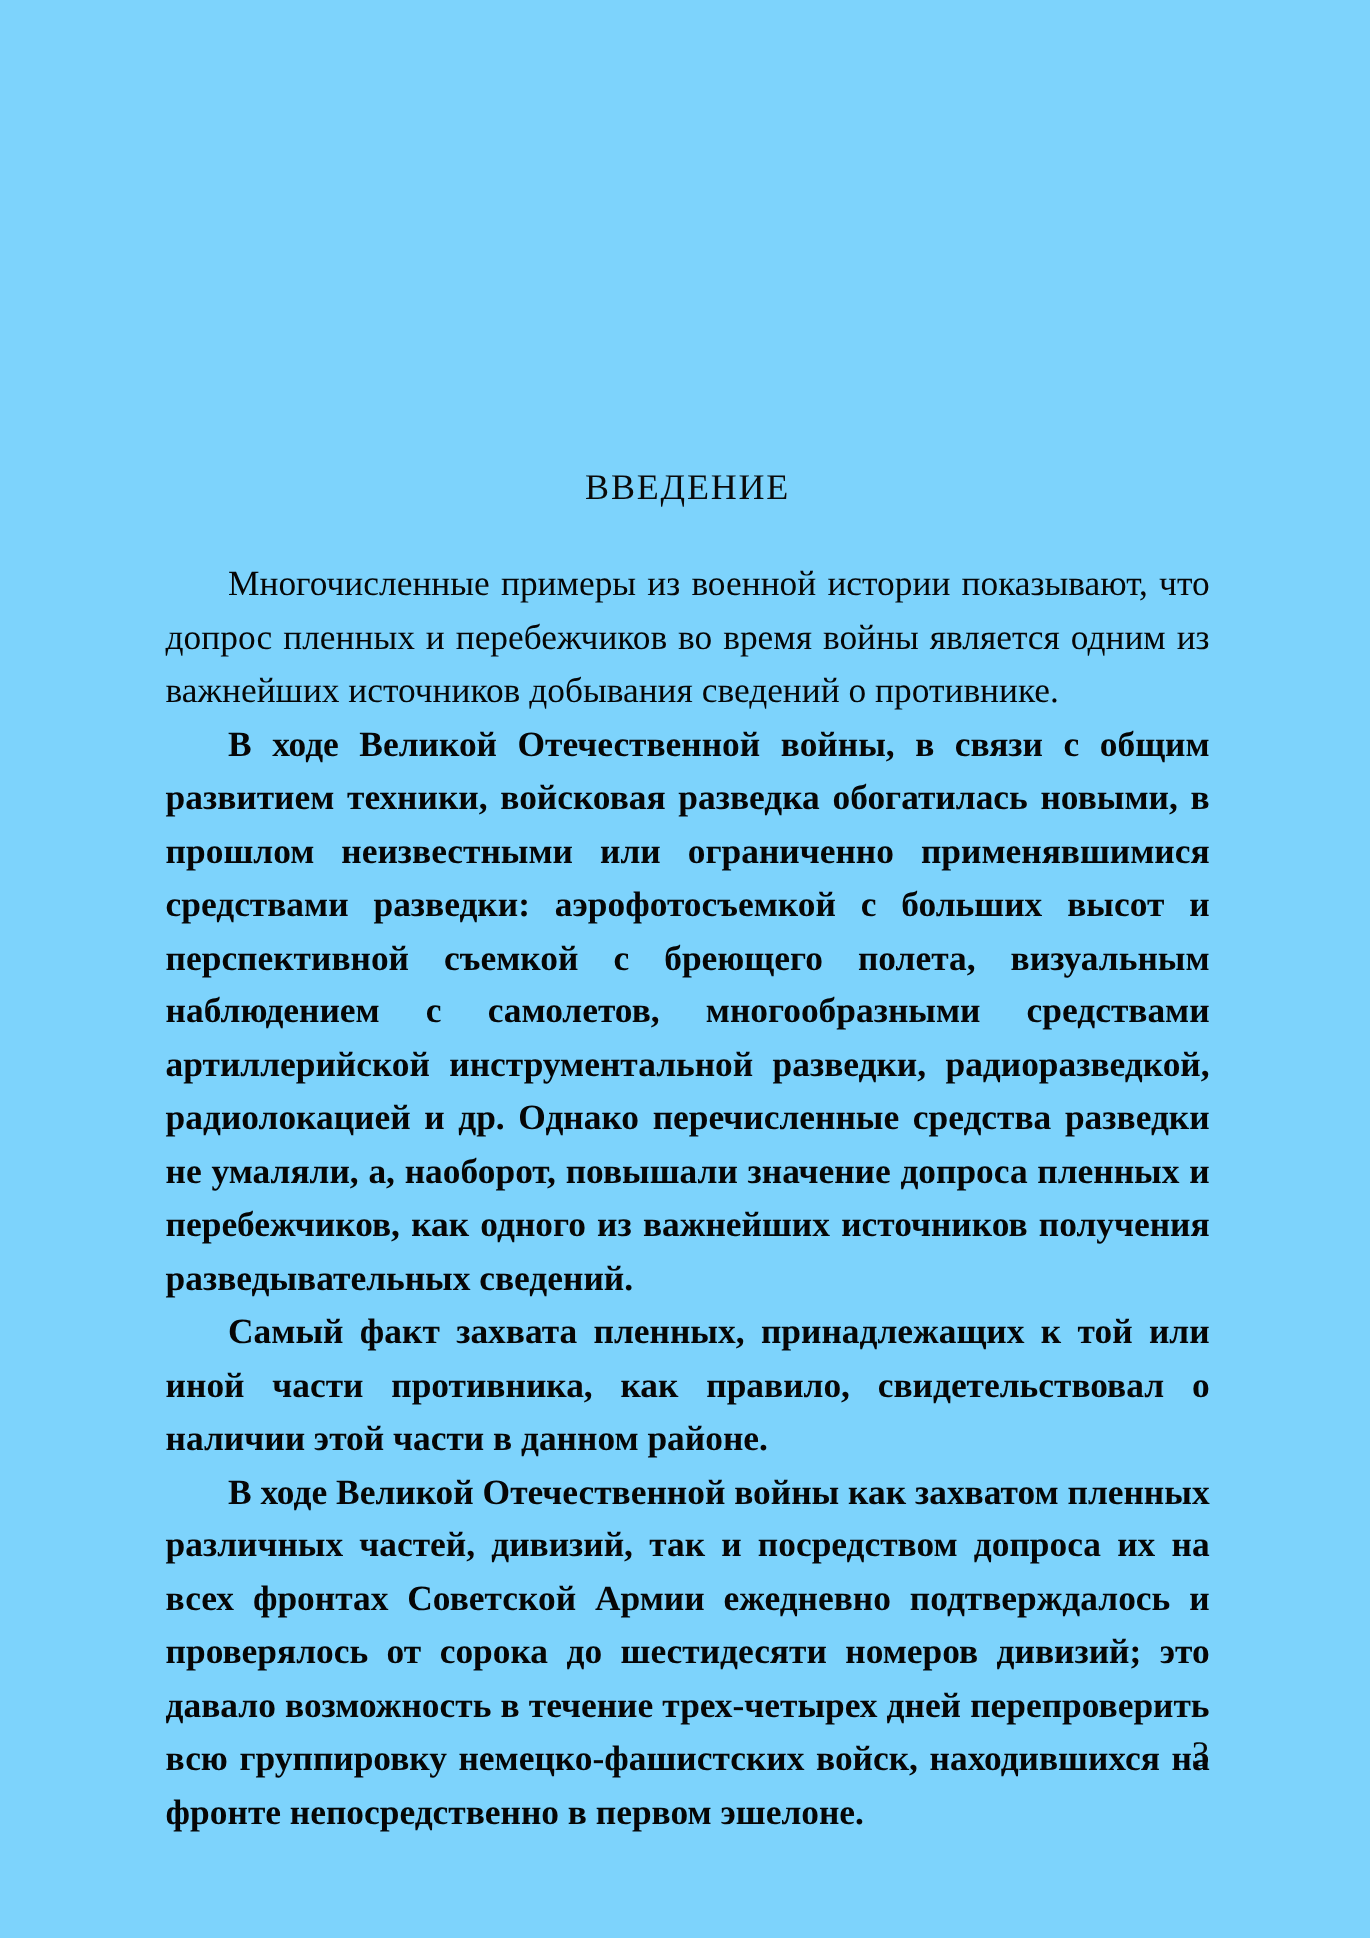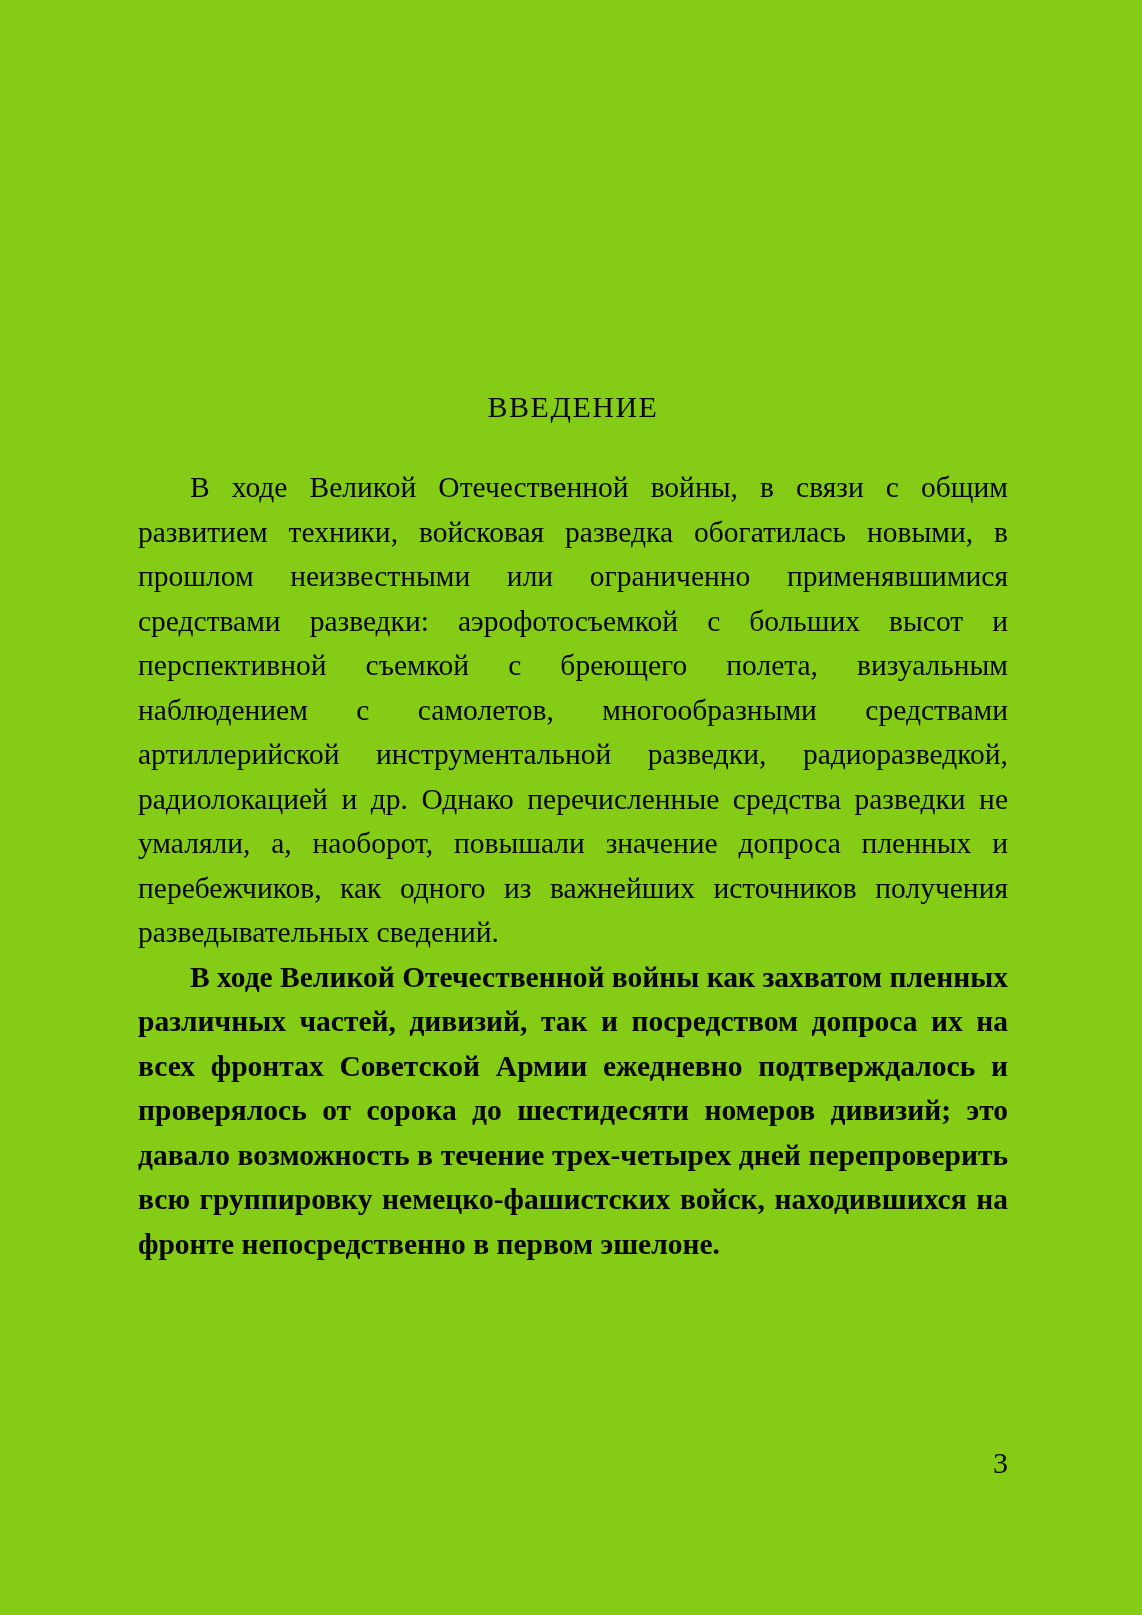--- a/index.html
+++ b/index.html
@@ -7,21 +7,21 @@
     margin: 0;
     padding: 0;
     background: #ffffff;
   }
 
   .page {
     position: relative;
     width: 1142px;
     height: 1615px;
     margin: 0 auto;
-    background: #84cc16;
+    background: #7dd3fc;
     overflow: hidden;
     font-family: "Liberation Serif", "DejaVu Serif", serif;
     color: #000000;
     -webkit-font-smoothing: antialiased;
   }
 
   .content-block {
     position: absolute;
     left: 138px;
     top: 390px;
@@ -67,23 +67,25 @@
 </style>
 </head>
 <body>
 
 <div class="page">
 
   <div class="content-block">
 
     <h1 class="chapter-title">ВВЕДЕНИЕ</h1>
 
+    <p class="body-paragraph">Многочисленные примеры из военной истории показывают, что допрос пленных и перебежчиков во время войны является одним из важнейших источников добывания сведений о противнике.</p>
 
     <p class="body-paragraph">В ходе Великой Отечественной войны, в связи с общим развитием техники, войсковая разведка обогатилась новыми, в прошлом неизвестными или ограниченно применявшимися средствами разведки: аэрофотосъемкой с больших высот и перспективной съемкой с бреющего полета, визуальным наблюдением с самолетов, многообразными средствами артиллерийской инструментальной разведки, радиоразведкой, радиолокацией и др. Однако перечисленные средства разведки не умаляли, а, наоборот, повышали значение допроса пленных и перебежчиков, как одного из важнейших источников получения разведывательных сведений.</p>
 
+    <p class="body-paragraph">Самый факт захвата пленных, принадлежащих к той или иной части противника, как правило, свидетельствовал о наличии этой части в данном районе.</p>
 
     <p class="body-paragraph">В ходе Великой Отечественной войны как захватом пленных различных частей, дивизий, так и посредством допроса их на всех фронтах Советской Армии ежедневно подтверждалось и проверялось от сорока до шестидесяти номеров дивизий; это давало возможность в течение трех-четырех дней перепроверить всю группировку немецко-фашистских войск, находившихся на фронте непосредственно в первом эшелоне.</p>
 
   </div>
 
   <div class="page-number">3</div>
 
 </div>
 
 </body></html>

